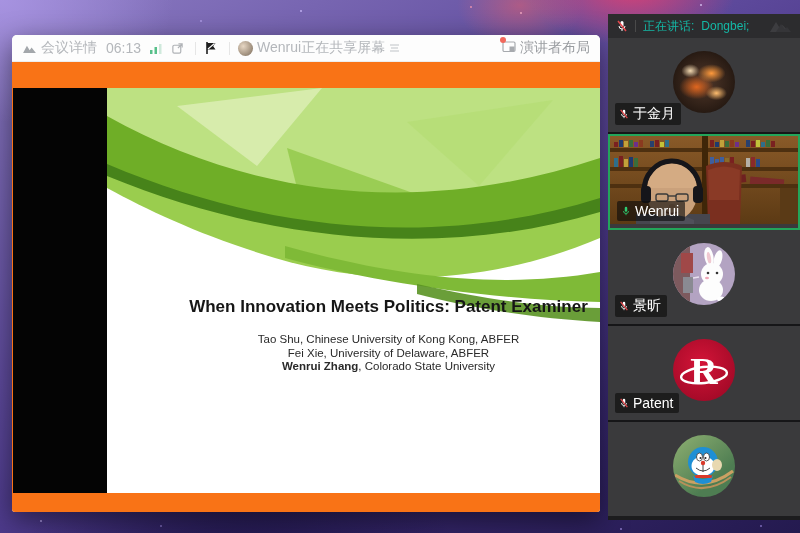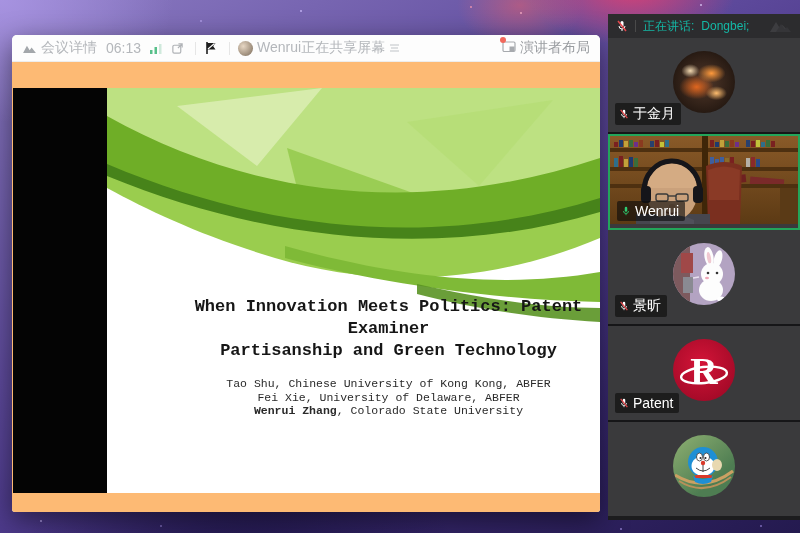--- a/index.html
+++ b/index.html
@@ -29,21 +29,21 @@
   .toolbar{position:absolute;left:0;top:0;right:0;height:27px;background:#fdfdfd;border-bottom:1px solid #ededed;
     display:flex;align-items:center;padding:7px 10px;box-sizing:border-box;font-size:14px;color:#b4b7bb;}
   .tb-item{display:flex;align-items:center;gap:4px;margin-right:9px;white-space:nowrap;}
   .tb-div{width:1px;height:13px;background:#e6e6e6;margin:0 8px 0 2px;}
   .tb-right{margin-left:auto;display:flex;align-items:center;gap:5px;color:#9ttpx;}
   .tb-avatar{width:15px;height:15px;border-radius:50%;background:radial-gradient(circle at 35% 35%,#e7d7c4,#9a8a78 70%,#6f6257);}
   .layout-ic{position:relative;}
   .layout-dot{position:absolute;left:-2px;top:-3px;width:6px;height:6px;border-radius:50%;background:#f2695c;}
 
   
-  .share-area{position:absolute;left:0;top:27px;right:0;bottom:0;background:#fdba74;font-family:Liberation Mono, monospace;}
+  .share-area{position:absolute;left:0;top:27px;right:0;bottom:0;background:#f97316;}
   .letterbox{position:absolute;left:1px;top:26px;width:94px;height:405px;background:#040404;}
   .slide{position:absolute;left:95px;top:26px;width:493px;height:405px;background:#ffffff;overflow:hidden;}
   .swoosh{position:absolute;left:0;top:0;}
   .slide-text{position:absolute;left:72px;right:2px;top:208px;text-align:center;color:#161616;}
   .slide-title{font-size:17px;line-height:22px;font-weight:bold;}
   .slide-authors{margin-top:15px;font-size:11.5px;line-height:13.5px;color:#2a2a2a;}
   .slide-foot{margin-top:17px;font-size:11px;line-height:14px;font-weight:bold;font-style:italic;color:#1c1c1c;}
 
   
   .sidebar{position:absolute;left:608px;top:14px;width:192px;height:506px;background:#1c1c1e;}
@@ -139,21 +139,20 @@
           <polygon points="180,60 320,110 200,140" fill="#8bc440" opacity="0.7"></polygon>
           <path d="M0,28 C150,112 320,128 493,70 L493,122 C340,172 158,152 0,82 Z" fill="#6fae27"></path>
           <path d="M0,76 C170,148 340,158 493,110 L493,124 C340,170 165,156 0,88 Z" fill="#47831a"></path>
           <path d="M178,158 C300,192 400,200 493,184 L493,214 C380,212 258,192 178,170 Z" fill="#7fba37"></path>
           <path d="M310,196 C380,212 440,220 493,220 L493,234 C420,230 356,218 310,206 Z" fill="#5a9423" opacity="0.9"></path>
         </svg>
 
         <div class="slide-text">
           <div class="slide-title">
             <div>When Innovation Meets Politics: Patent Examiner</div>
-            <div>Partisanship and Green Technology</div>
           </div>
           <div class="slide-authors">
             <div>Tao Shu, Chinese University of Kong Kong, ABFER</div>
             <div>Fei Xie, University of Delaware, ABFER</div>
             <div><b>Wenrui Zhang</b><span>, Colorado State University</span></div>
           </div>
         </div>
       </div>
 
     </div>

